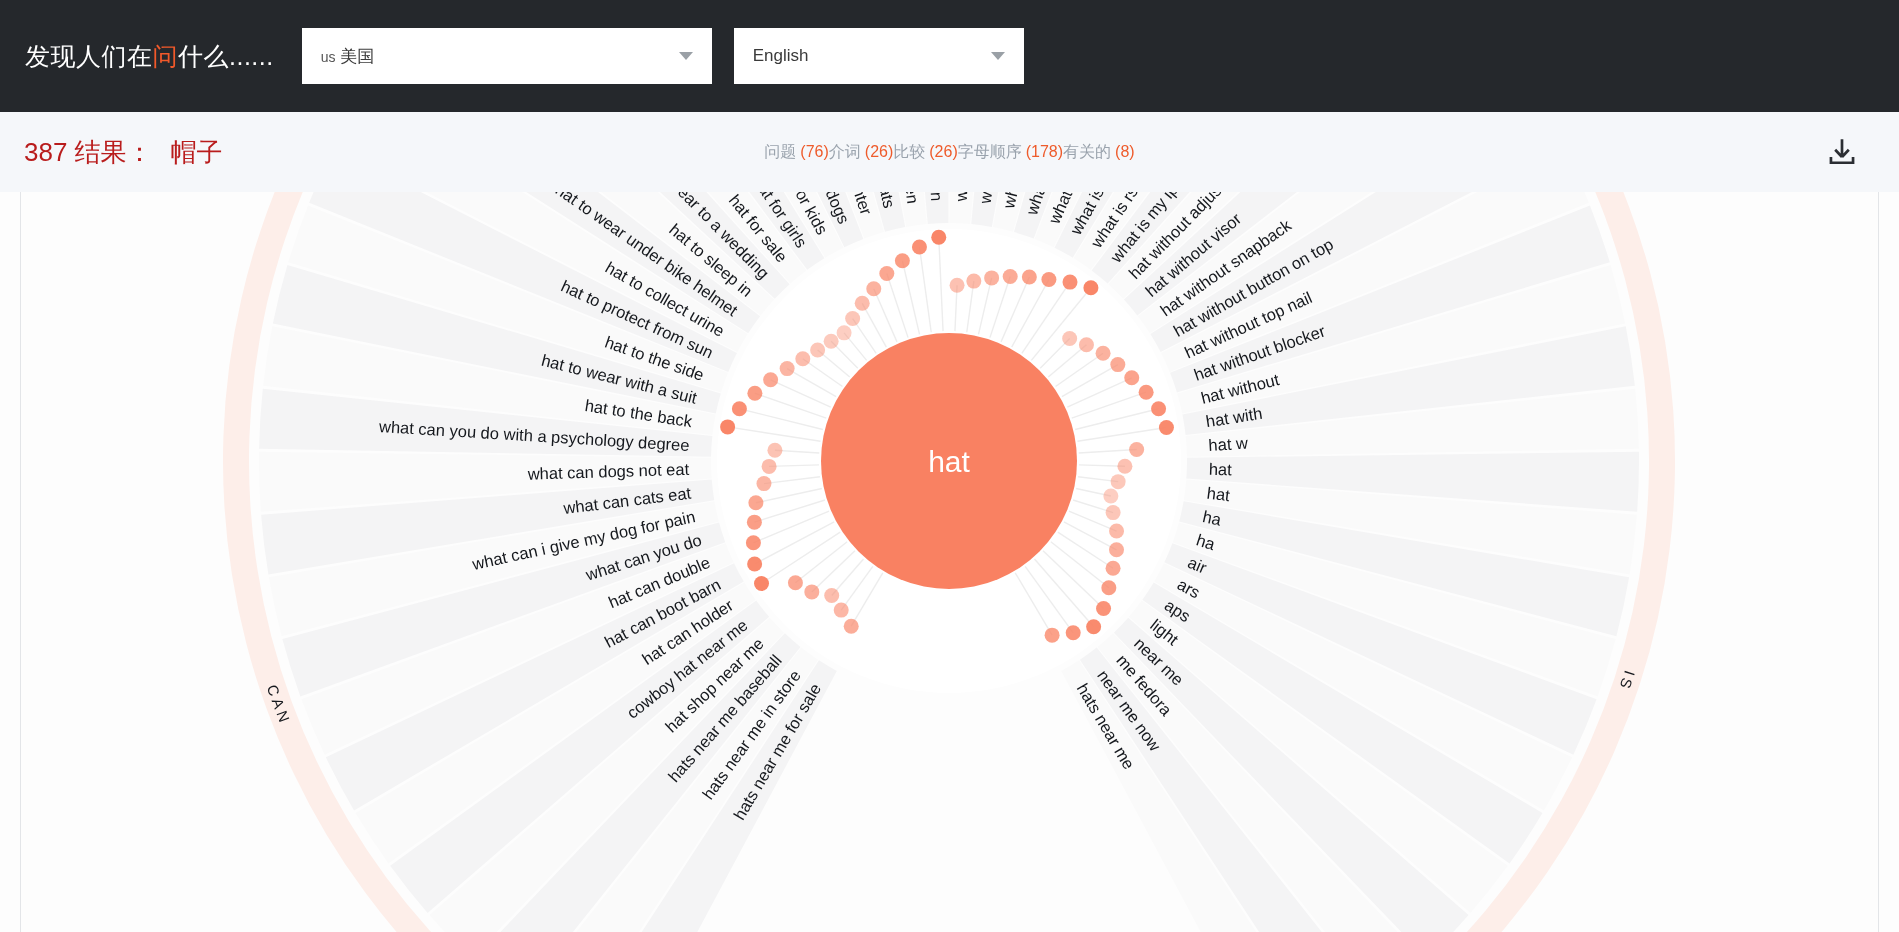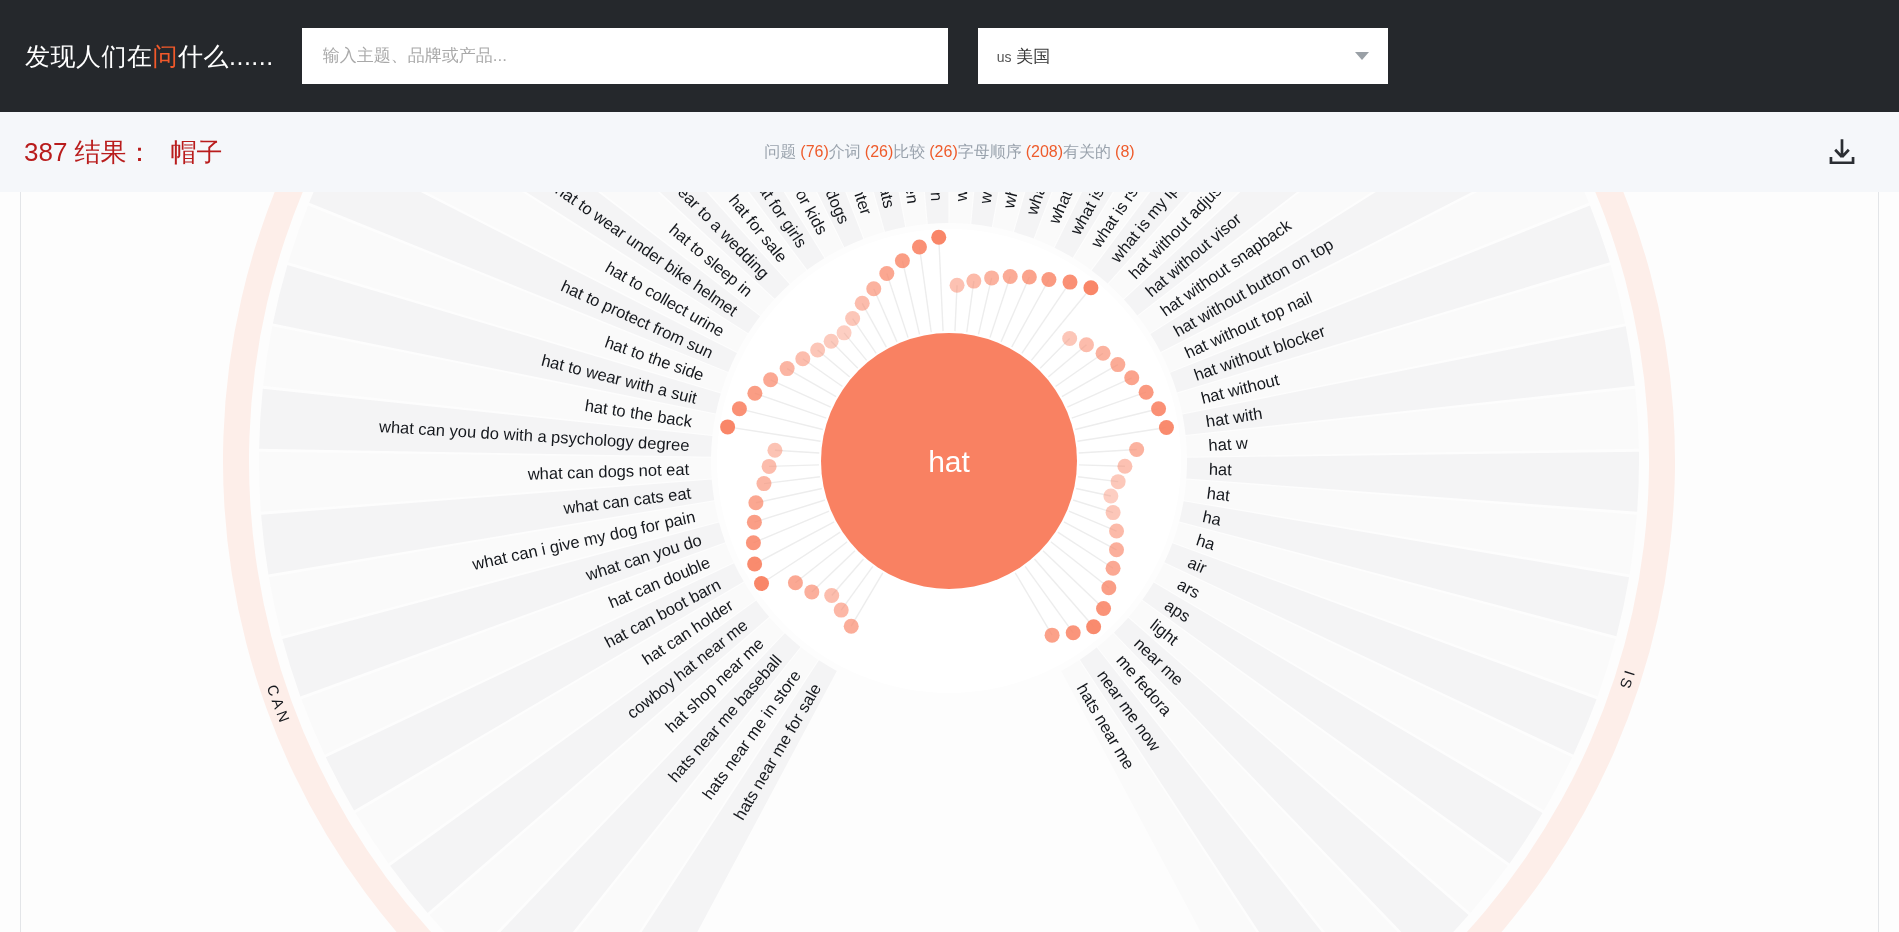--- a/index.html
+++ b/index.html
@@ -156,49 +156,50 @@
 </style>
 </head>
 <body>
 
 <div id="topbar">
 
   <div id="brand">
     <span>发现人们在</span><span class="accent">问</span><span>什么......</span>
   </div>
 
-  <div class="field" id="search-input-wrap">
-    <input id="search-input" type="text" placeholder="输入主题、品牌或产品..." style="">
-  </div>
 
   <div class="field select-field" id="country-select">
     <span class="sel-value"><span class="cc">us</span> <span>美国</span></span>
     <span class="chev"></span>
   </div>
 
+  <div class="field select-field" id="lang-select">
+    <span class="sel-value">English</span>
+    <span class="chev"></span>
+  </div>
 
 </div>
 
 <div id="resultbar">
   <div id="result-title">
     <span>387 结果：</span><span class="kw">帽子</span>
   </div>
 
   <div id="tabs">
     <div class="tab">
       <span>问题</span><span class="cnt">(76)</span>
     </div>
     <div class="tab">
       <span>介词</span><span class="cnt">(26)</span>
     </div>
     <div class="tab">
       <span>比较</span><span class="cnt">(26)</span>
     </div>
     <div class="tab">
-      <span>字母顺序</span><span class="cnt">(208)</span>
+      <span>字母顺序</span><span class="cnt">(178)</span>
     </div>
     <div class="tab">
       <span>有关的</span><span class="cnt">(8)</span>
     </div>
   </div>
 
   <div id="download-btn">
     <svg width="34" height="34" viewBox="0 0 24 24">
       <path d="M12 3 L12 14 M12 15.5 L7.2 10.4 M12 15.5 L16.8 10.4" stroke="#2b2e33" stroke-width="1.9" fill="none" stroke-linecap="butt"></path>
       <path d="M4.2 15.5 L4.2 19.6 L19.8 19.6 L19.8 15.5" stroke="#2b2e33" stroke-width="1.9" fill="none"></path>

